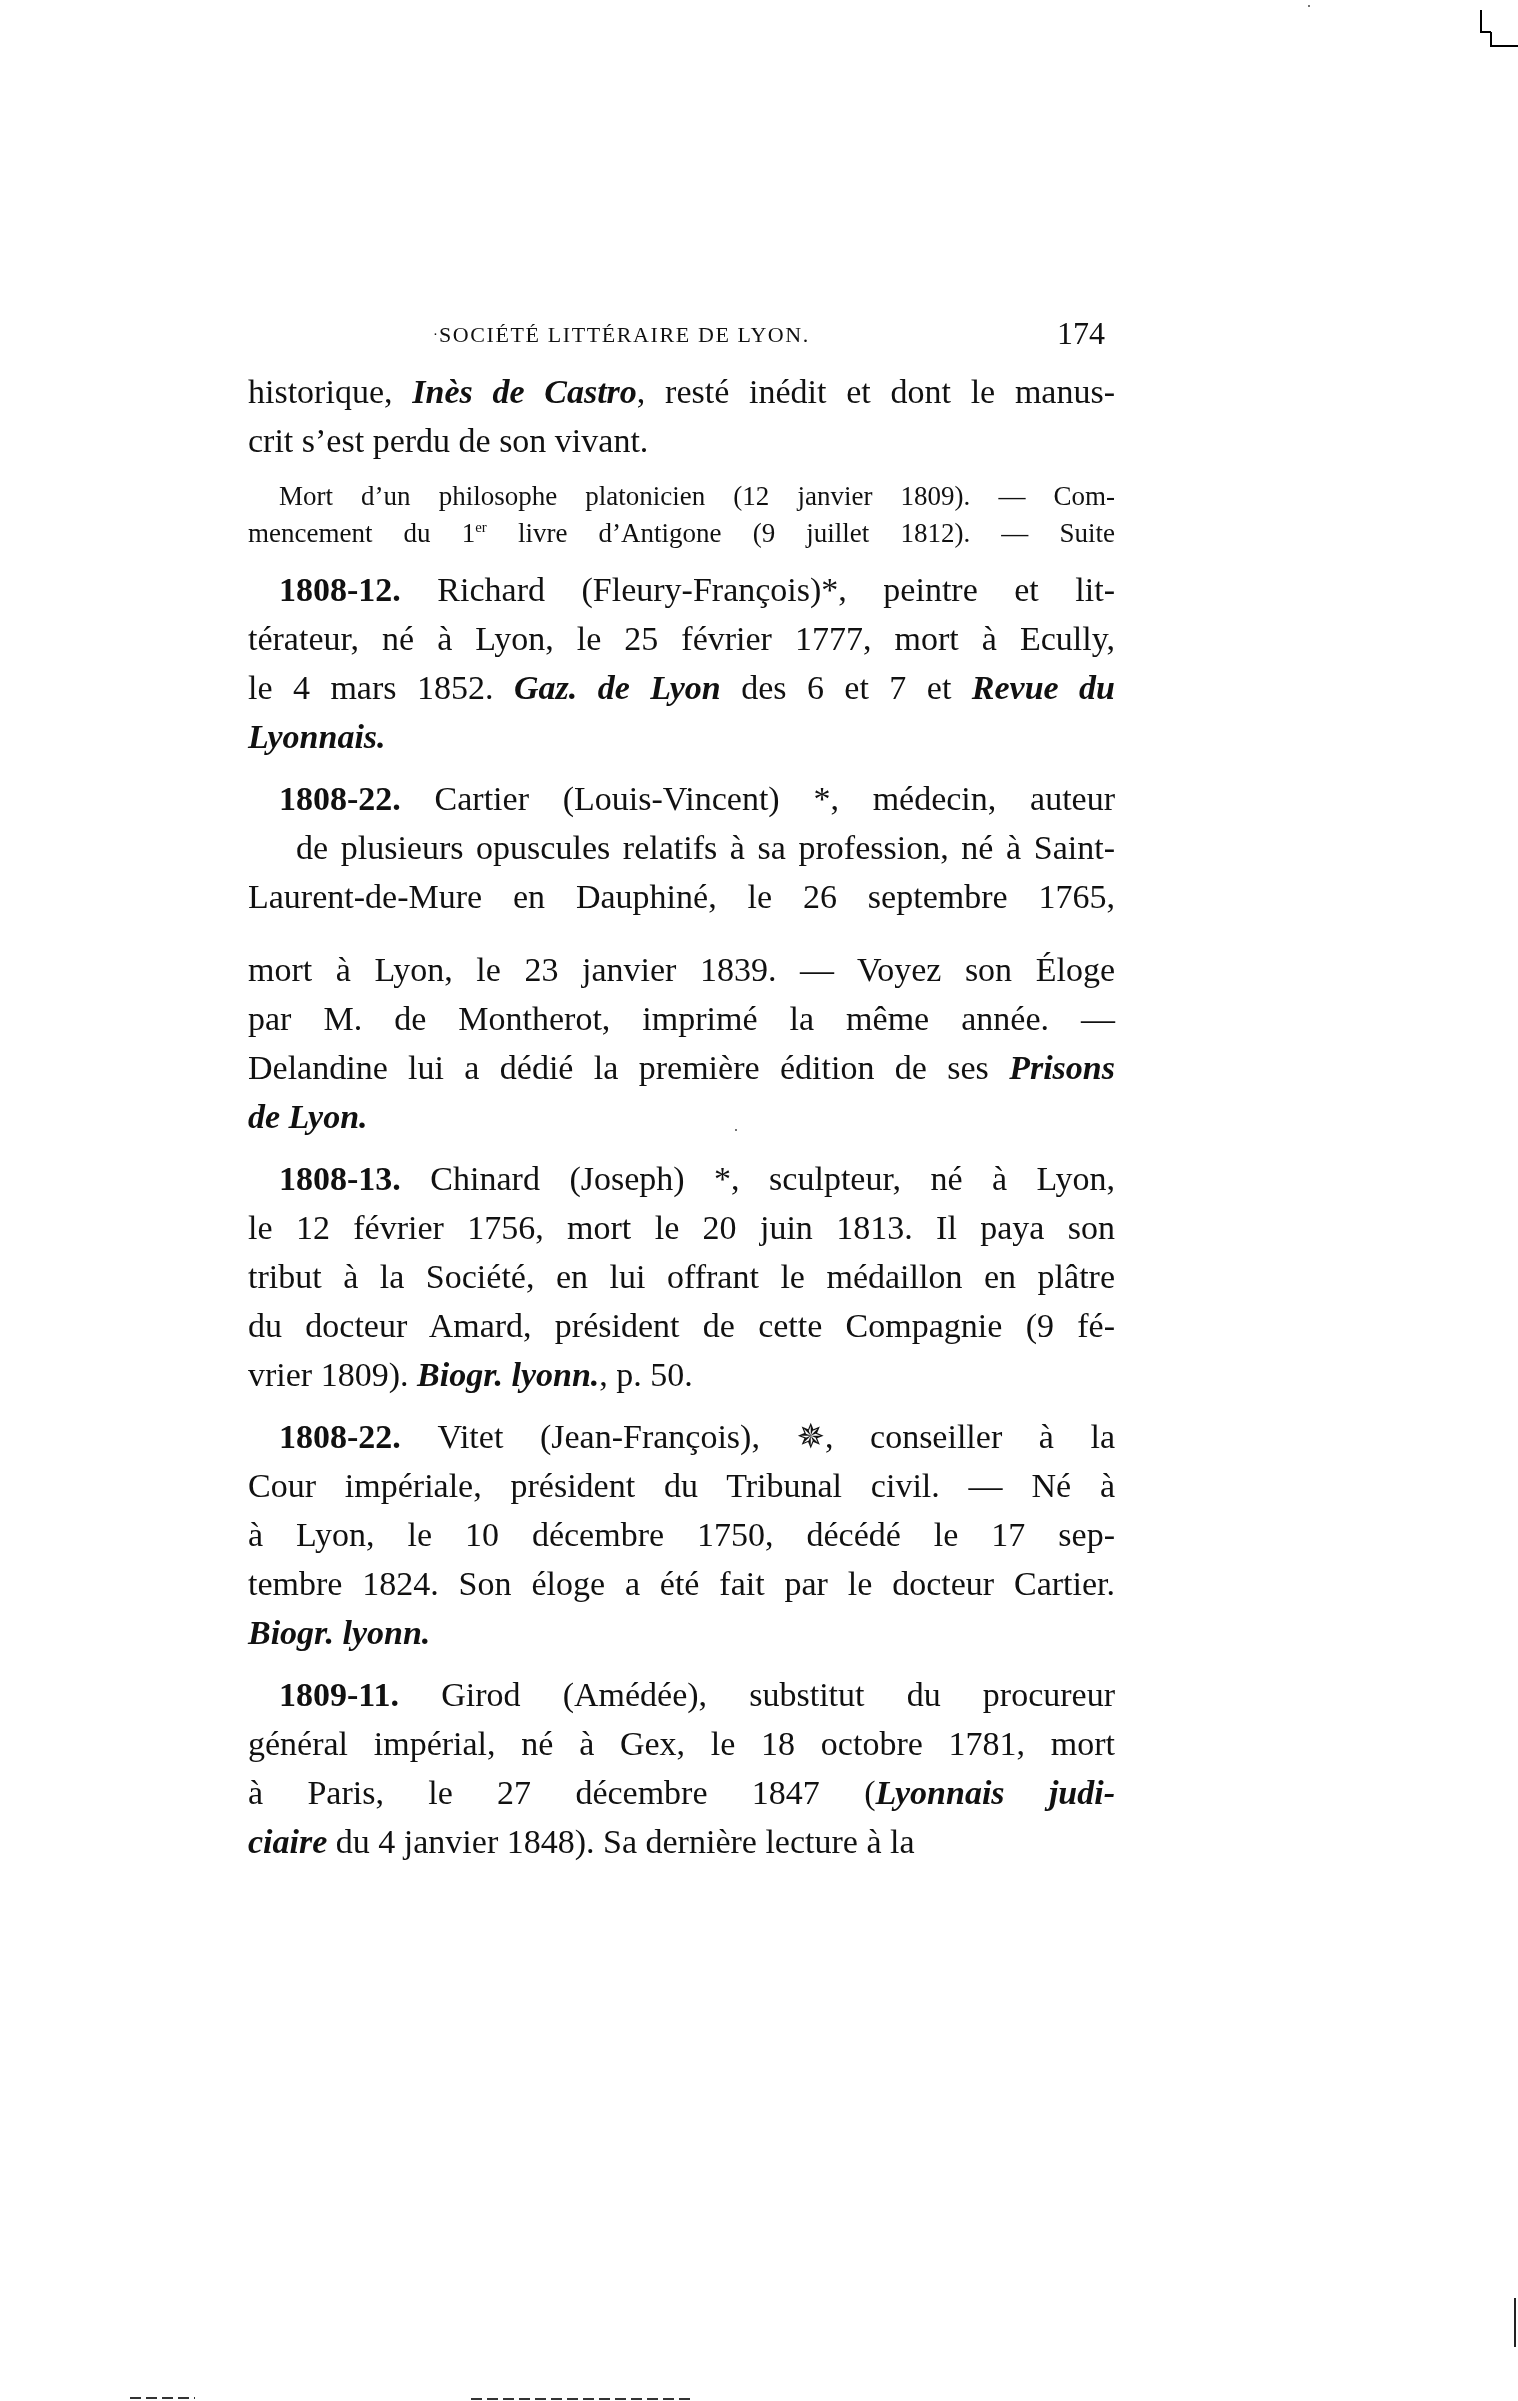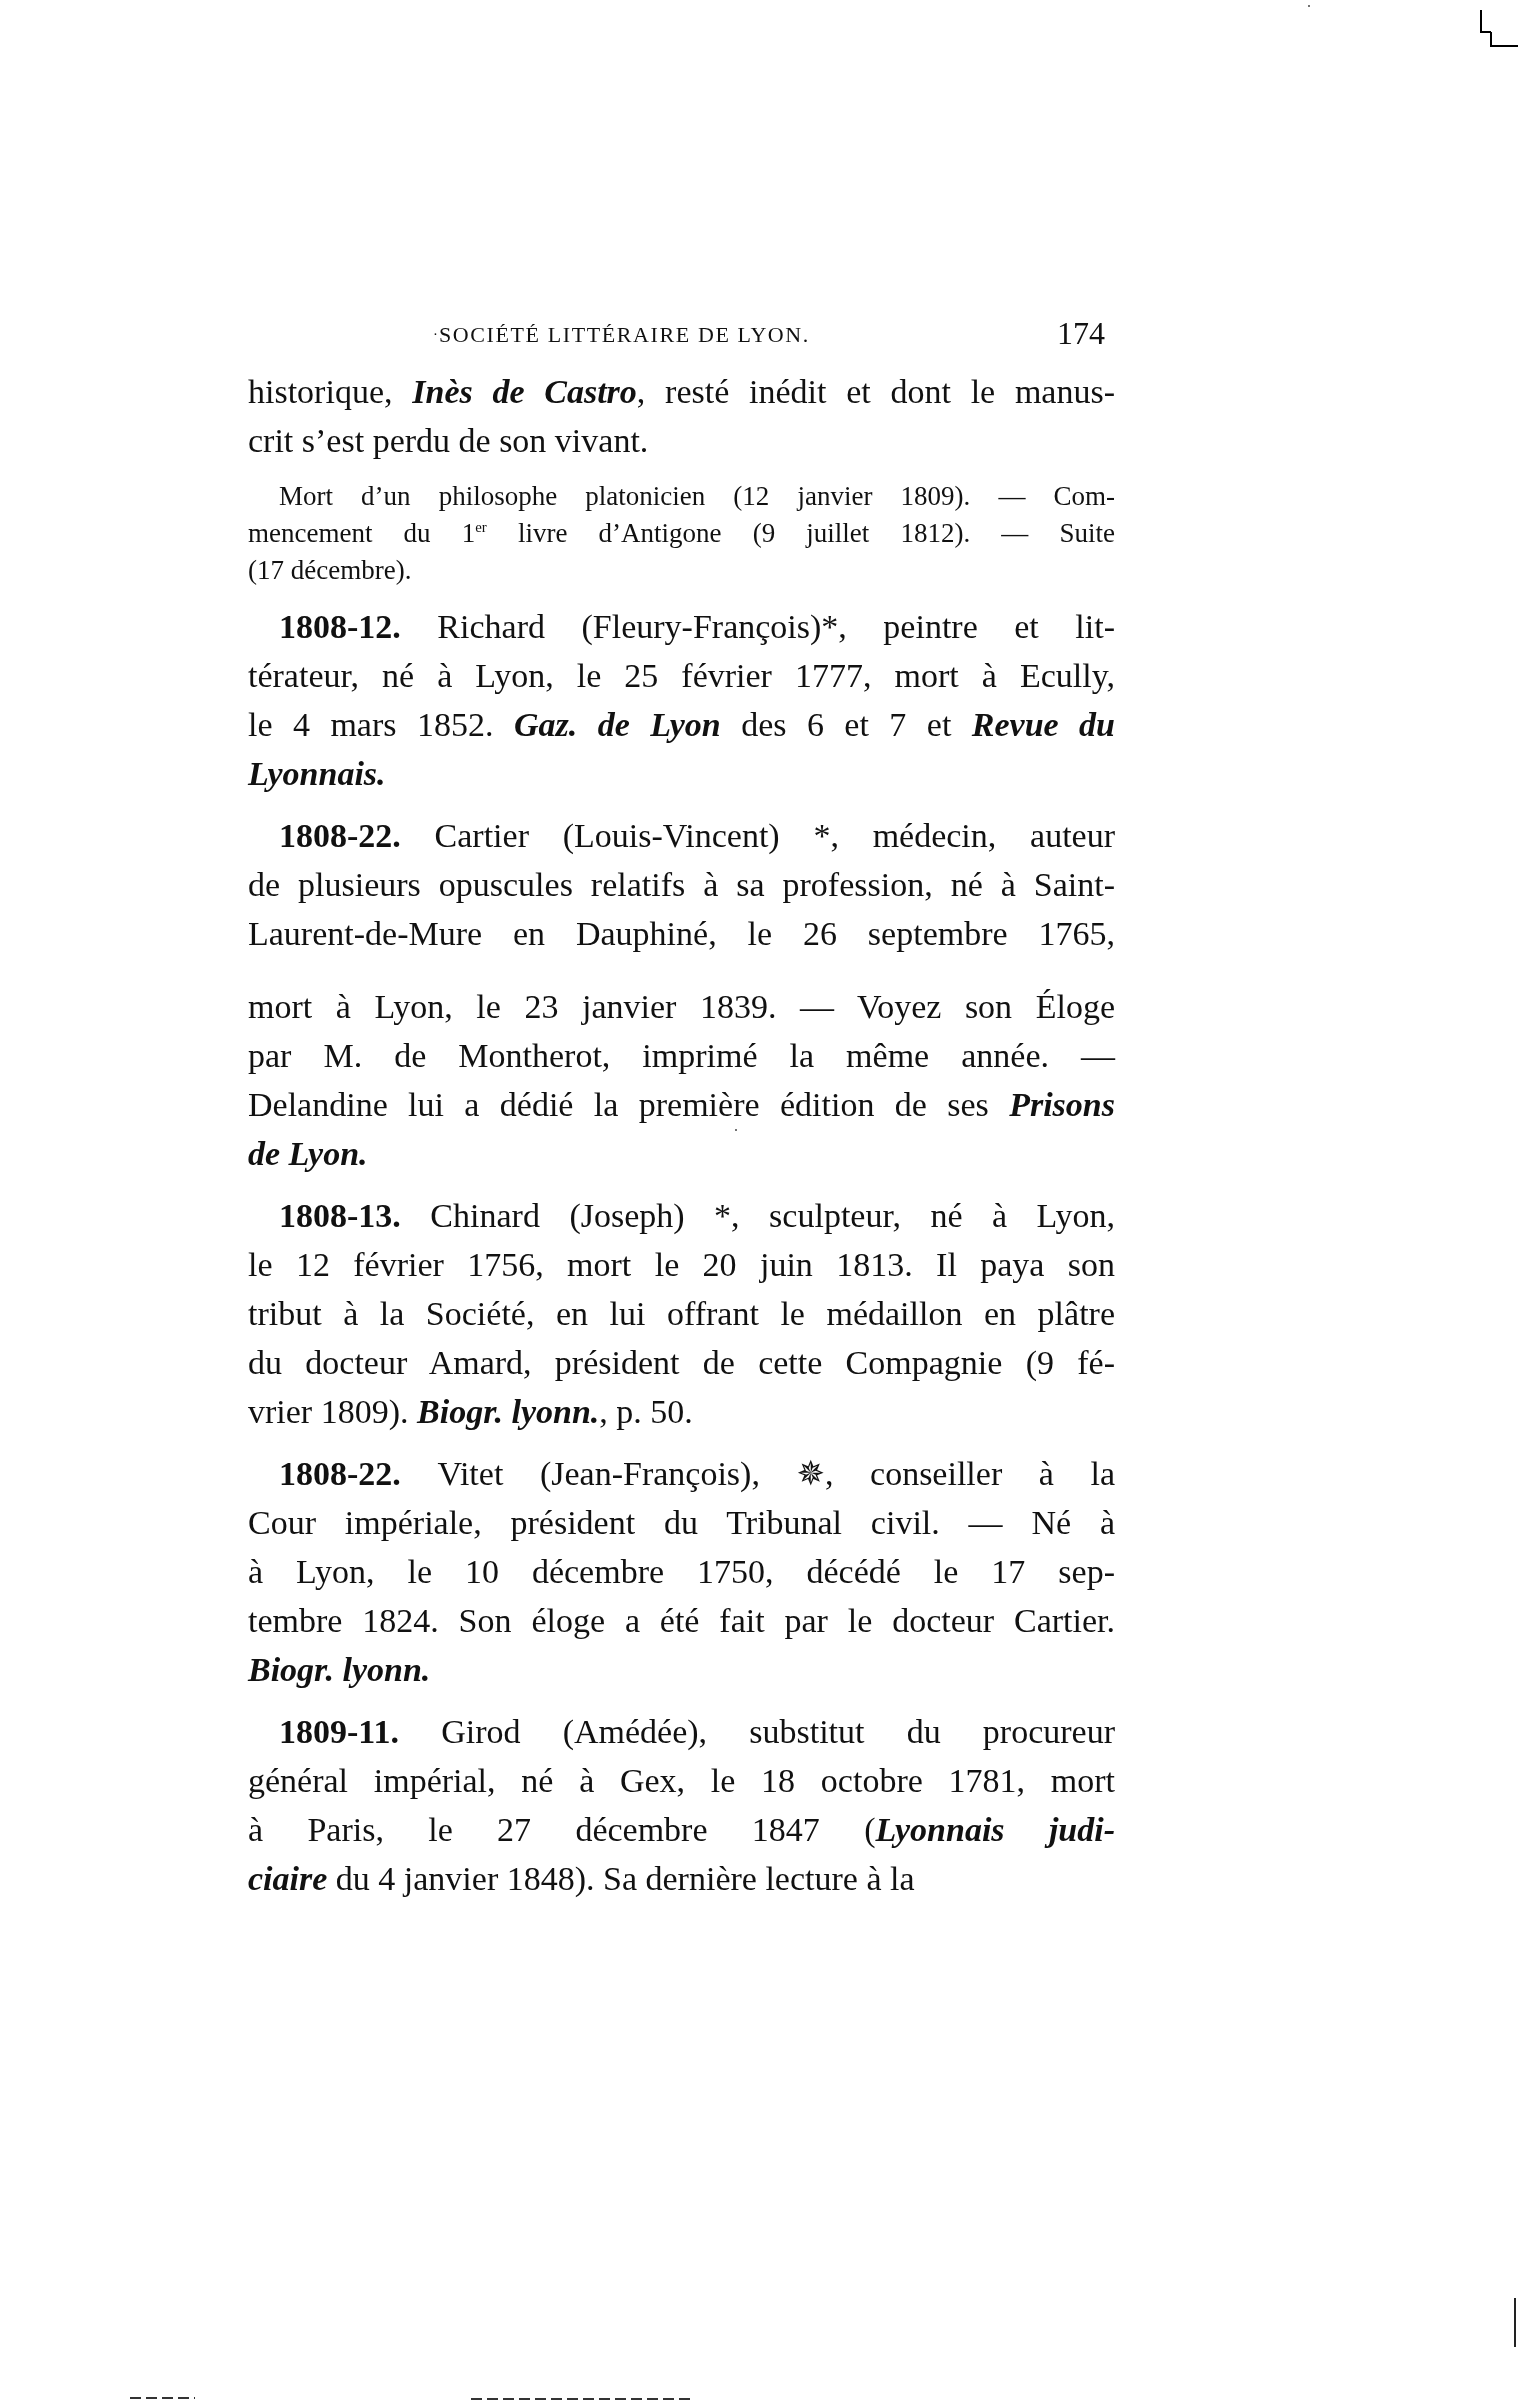--- a/index.html
+++ b/index.html
@@ -48,31 +48,30 @@
   </div>
 
   <div class="text" id="body-text" style="top:367px;">
       <div class="para">
         <span class="line" style="display: block; text-align-last: justify;"><span>historique, </span><span class="it">Inès de Castro</span><span>, resté inédit et dont le manus-</span></span>
         <span class="line last" style="display: block; text-align-last: left;"><span>crit s’est perdu de son vivant.</span></span>
       </div>
       <div class="para small">
         <span class="line indent" style="display: block; text-align-last: justify;"><span>Mort d’un philosophe platonicien (12 janvier 1809). — Com-</span></span>
         <span class="line" style="display: block; text-align-last: justify;"><span>mencement du 1</span><sup>er</sup><span> livre d’Antigone (9 juillet 1812). — Suite</span></span>
-        <span class="line last" style="display: block; text-align-last: left;"><span>(17 décembre).</span></span>
       </div>
       <div class="para">
         <span class="line indent" style="display: block; text-align-last: justify;"><span class="bold-num">1808-12. </span><span>Richard (Fleury-François)*, peintre et lit-</span></span>
         <span class="line" style="display: block; text-align-last: justify;"><span>térateur, né à Lyon, le 25 février 1777, mort à Ecully,</span></span>
         <span class="line" style="display: block; text-align-last: justify;"><span>le 4 mars 1852. </span><span class="it">Gaz. de Lyon</span><span> des 6 et 7 et </span><span class="it">Revue du</span></span>
         <span class="line last" style="display: block; text-align-last: left;"><span class="it">Lyonnais.</span></span>
       </div>
       <div class="para">
         <span class="line indent" style="display: block; text-align-last: justify;"><span class="bold-num">1808-22. </span><span>Cartier (Louis-Vincent) *, médecin, auteur</span></span>
-        <span class="line" style="display: block; text-align-last: justify;"><span>de plusieurs opuscules relatifs à sa profession, né à Saint-</span></span>
+        <span class="line" style="display: block; text-align-last: justify; margin-left: 48px;"><span>de plusieurs opuscules relatifs à sa profession, né à Saint-</span></span>
         <span class="line" style="display: block; text-align-last: justify;"><span>Laurent-de-Mure en Dauphiné, le 26 septembre 1765,</span></span>
         <span class="line" style="display: block; text-align-last: justify; margin-top: 24px;"><span>mort à Lyon, le 23 janvier 1839. — Voyez son Éloge</span></span>
         <span class="line" style="display: block; text-align-last: justify;"><span>par M. de Montherot, imprimé la même année. —</span></span>
         <span class="line" style="display: block; text-align-last: justify;"><span>Delandine lui a dédié la première édition de ses </span><span class="it">Prisons</span></span>
         <span class="line last" style="display: block; text-align-last: left;"><span class="it">de Lyon.</span></span>
       </div>
       <div class="para">
         <span class="line indent" style="display: block; text-align-last: justify;"><span class="bold-num">1808-13. </span><span>Chinard (Joseph) *, sculpteur, né à Lyon,</span></span>
         <span class="line" style="display: block; text-align-last: justify;"><span>le 12 février 1756, mort le 20 juin 1813. Il paya son</span></span>
         <span class="line" style="display: block; text-align-last: justify;"><span>tribut à la Société, en lui offrant le médaillon en plâtre</span></span>

